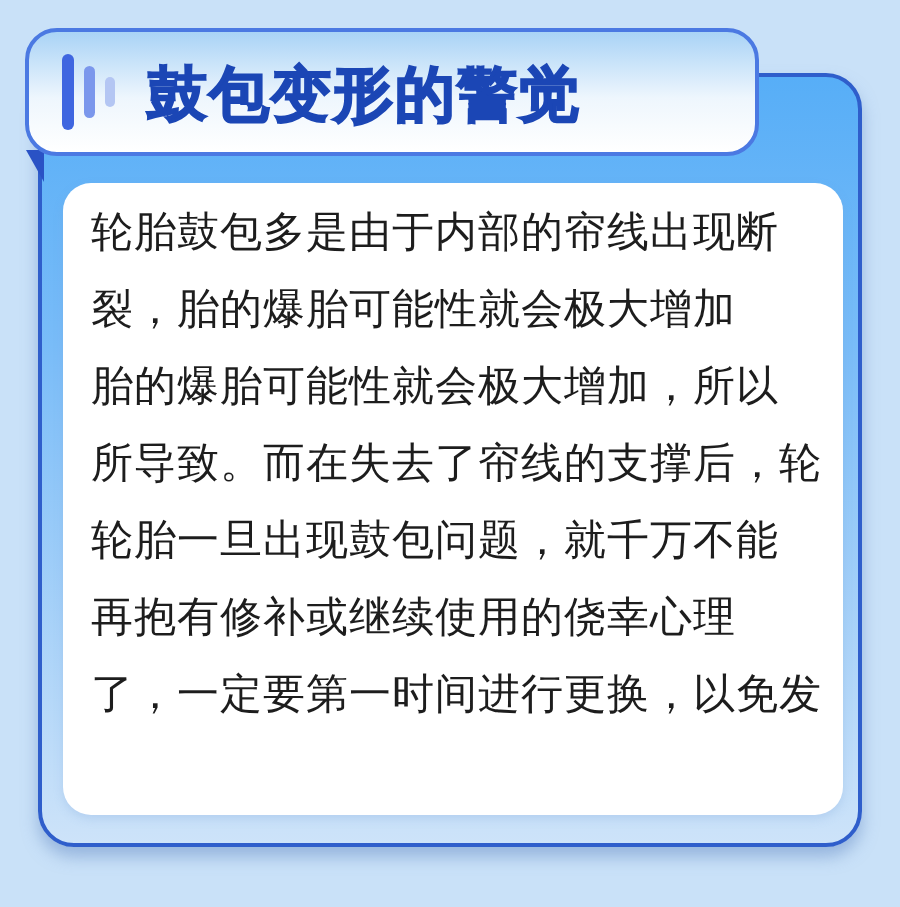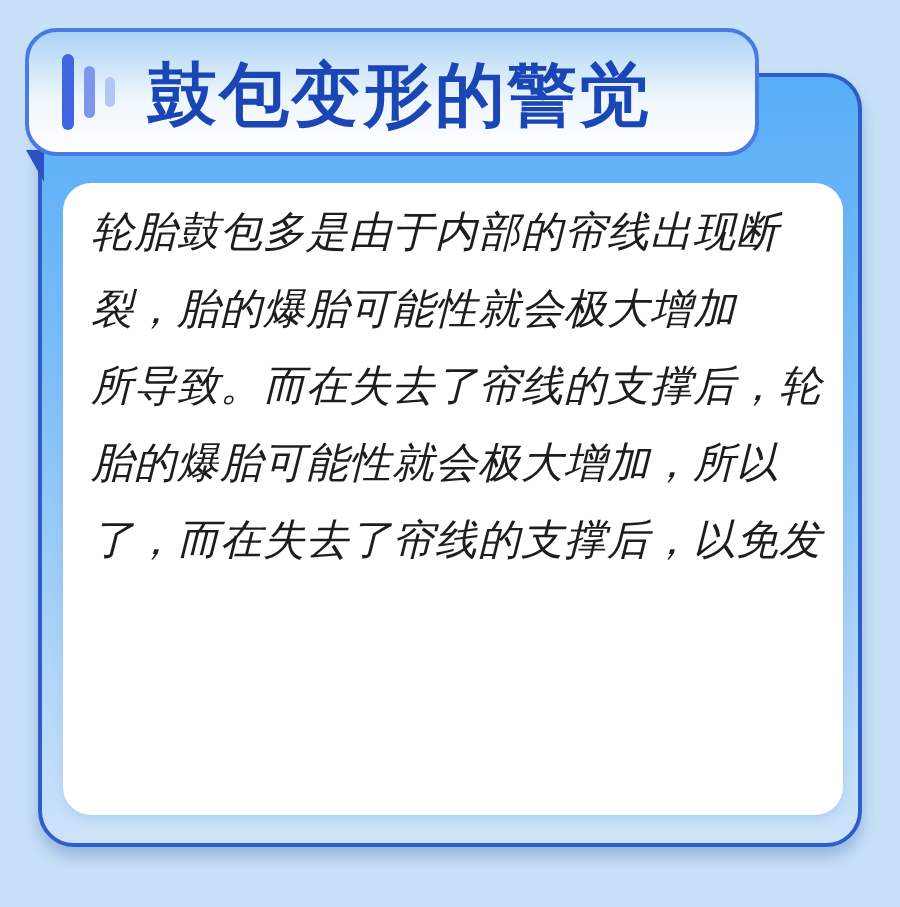--- a/index.html
+++ b/index.html
@@ -61,22 +61,22 @@
     height: 100%;
   }
   .bar {
     border-radius: 999px;
   }
   .bar-1 { width: 12px; height: 76px; }
   .bar-2 { width: 11px; height: 52px; margin-left: 10px; }
   .bar-3 { width: 10px; height: 30px; margin-left: 10px; }
   .banner-title {
     margin: 0 0 0 32px;
-    font-size: 70px;
-    font-weight: 400;
+    font-size: 60px;
+    font-weight: 700;
     letter-spacing: 2px;
     line-height: 1;
     padding-top: 6px;
     -webkit-text-stroke: 2px currentColor;
     white-space: nowrap;
     text-align: right;
   }
 
   
   .text-panel {
@@ -91,21 +91,20 @@
     padding: 10px 28px 0 28px;
     box-shadow: 0 4px 10px rgba(120, 160, 215, 0.25);
   }
   .body-line {
     font-size: 42px;
     line-height: 77px;
     height: 77px;
     letter-spacing: 1px;
     white-space: nowrap;
     font-weight: 500;
-    font-style: italic;
   }
 </style>
 </head>
 <body>
 
 <div class="canvas" style="background-color: rgb(201, 225, 248);">
 
   <div class="main-card"></div>
 
   <div class="fold-wedge" style="background-color: rgb(42, 82, 197);"></div>
@@ -115,18 +114,20 @@
       <span class="bar bar-1" style="background-color: rgb(63, 102, 224);"></span>
       <span class="bar bar-2" style="background-color: rgb(123, 151, 236);"></span>
       <span class="bar bar-3" style="background-color: rgb(180, 198, 243);"></span>
     </div>
     <h1 class="banner-title" style="color: rgb(27, 70, 181);">鼓包变形的警觉</h1>
   </div>
 
   <div class="text-panel" style="color: rgb(29, 29, 29);">
     <div class="body-line">轮胎鼓包多是由于内部的帘线出现断</div>
     <div class="body-line">裂，胎的爆胎可能性就会极大增加</div>
+    <div class="body-line">胎的爆胎可能性就会极大增加，所以</div>
     <div class="body-line">所导致。而在失去了帘线的支撑后，轮</div>
-    <div class="body-line">胎的爆胎可能性就会极大增加，所以</div>
-    <div class="body-line">了，而在失去了帘线的支撑后，以免发</div>
+    <div class="body-line">轮胎一旦出现鼓包问题，就千万不能</div>
+    <div class="body-line">再抱有修补或继续使用的侥幸心理</div>
+    <div class="body-line">了，一定要第一时间进行更换，以免发</div>
   </div>
 
 </div>
 
 </body></html>

